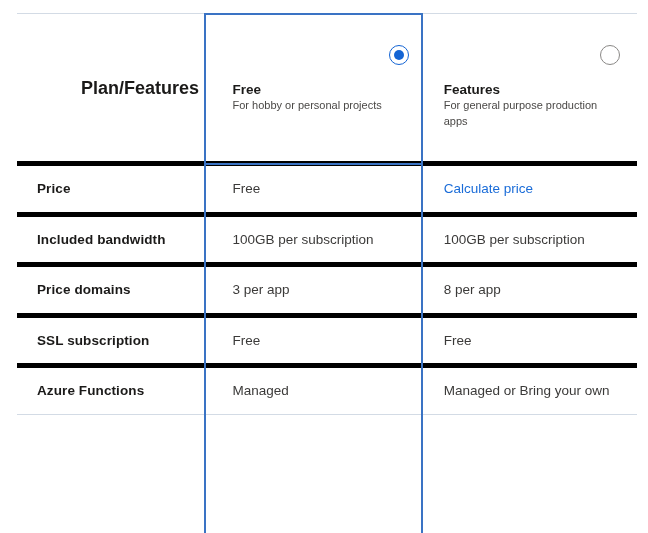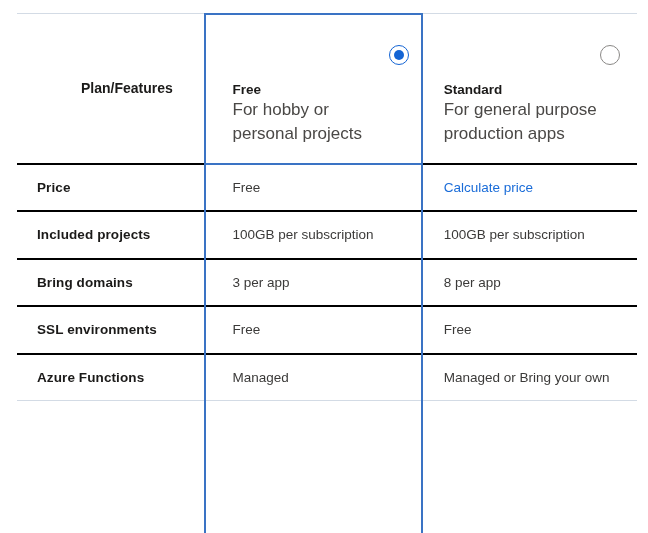--- a/index.html
+++ b/index.html
@@ -25,21 +25,21 @@
     left: 17px;
     top: 13px;
     width: 620px;
     border-collapse: collapse;
     table-layout: fixed;
     background: #ffffff;
   }
 
   .plan-table td,
   .plan-table th {
-    border-top: 2px solid #000000;
+    border-top: 5px solid #000000;
     border-bottom: 1px solid #d3dbe5;
     padding: 0;
     vertical-align: top;
     background: #ffffff;
   }
 
   .col-feature { width: 187px; }
   .col-plan    { width: 200px; }
 
   
@@ -66,41 +66,41 @@
     position: relative;
     height: 150px;
     box-sizing: border-box;
   }
 
   .header-feature-label {
     position: absolute;
     left: 20px;
     top: 50%;
     transform: translateY(-50%);
-    font-size: 14px;
+    font-size: 18px;
     font-weight: bold;
     color: #1b1a19;
     white-space: nowrap;
     padding-left: 44px;
   }
 
   .plan-head-inner {
     position: absolute;
     left: 18px;
     right: 14px;
     top: 68px;
   }
   .plan-name {
     font-size: 13.5px;
     font-weight: bold;
     color: #1b1a19;
     margin-bottom: 1px;
   }
   .plan-desc {
-    font-size: 17px;
+    font-size: 11px;
     color: #4a4846;
     line-height: 1.42;
     max-width: 155px;
   }
 
   
   .radio {
     position: absolute;
     top: 31px;
     right: 17px;
@@ -183,65 +183,65 @@
           <div class="radio selected"></div>
           <div class="plan-head-inner">
             <div class="plan-name">Free</div>
             <div class="plan-desc">For hobby or personal projects</div>
           </div>
         </td>
 
         <td class="col-plan header-cell">
           <div class="radio unselected"></div>
           <div class="plan-head-inner">
-            <div class="plan-name">Standard</div>
+            <div class="plan-name">Features</div>
             <div class="plan-desc">For general purpose production apps</div>
           </div>
         </td>
       </tr>
 
       <tr>
         <td class="col-feature">
           <div class="cell feature">Price</div>
         </td>
         <td class="col-plan">
           <div class="cell value">Free</div>
         </td>
         <td class="col-plan">
           <div class="cell value"><a class="link" href="#">Calculate price</a></div>
         </td>
       </tr>
 
       <tr>
         <td class="col-feature">
-          <div class="cell feature">Included projects</div>
+          <div class="cell feature">Included bandwidth</div>
         </td>
         <td class="col-plan">
           <div class="cell value">100GB per subscription</div>
         </td>
         <td class="col-plan">
           <div class="cell value">100GB per subscription</div>
         </td>
       </tr>
 
       <tr>
         <td class="col-feature">
-          <div class="cell feature">Bring domains</div>
+          <div class="cell feature">Price domains</div>
         </td>
         <td class="col-plan">
           <div class="cell value">3 per app</div>
         </td>
         <td class="col-plan">
           <div class="cell value">8 per app</div>
         </td>
       </tr>
 
       <tr>
         <td class="col-feature">
-          <div class="cell feature">SSL environments</div>
+          <div class="cell feature">SSL subscription</div>
         </td>
         <td class="col-plan">
           <div class="cell value">Free</div>
         </td>
         <td class="col-plan">
           <div class="cell value">Free</div>
         </td>
       </tr>
 
 

